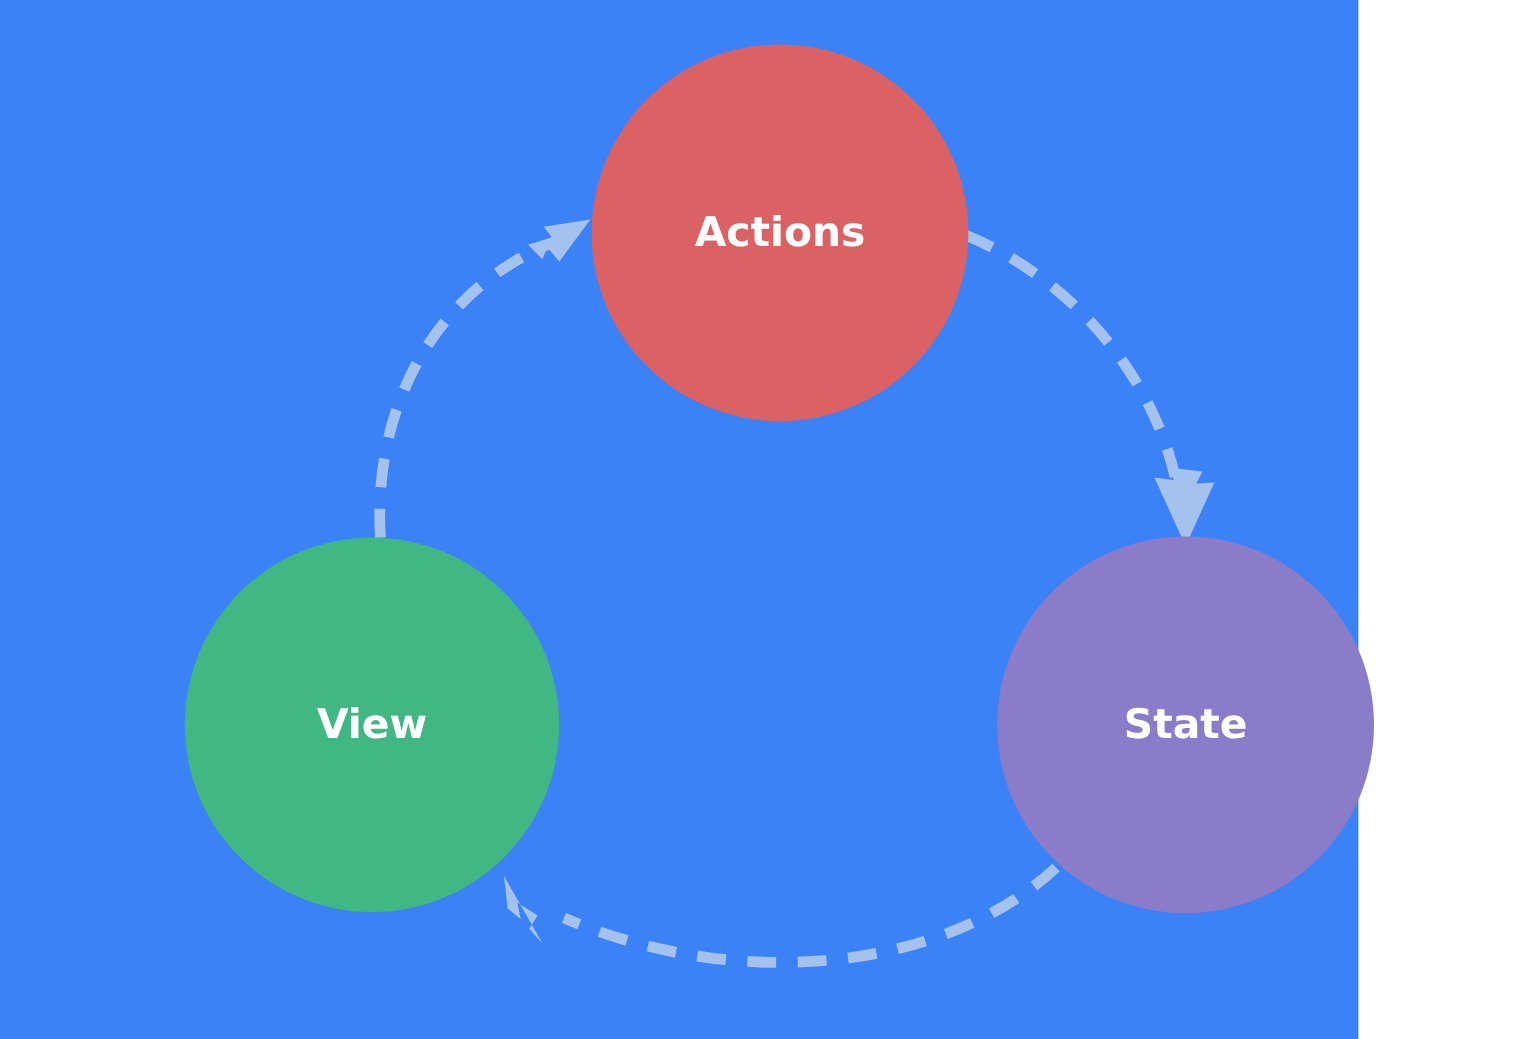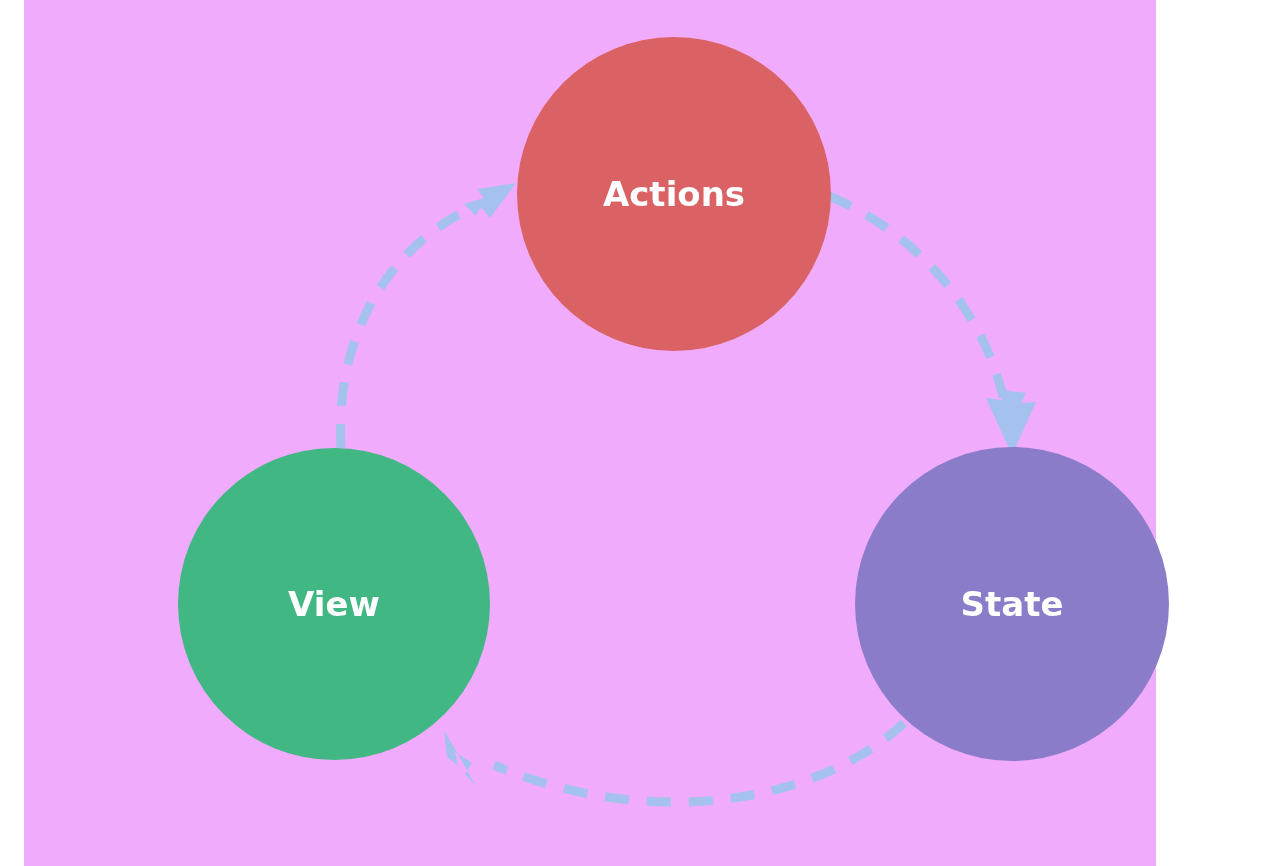--- a/index.html
+++ b/index.html
@@ -11,22 +11,21 @@
   body {
     width: 1280px;
     height: 866px;
     overflow: hidden;
     font-family: "DejaVu Sans", "Liberation Sans", sans-serif;
   }
   #diagram-root {
     position: relative;
     width: 1132px;
     height: 866px;
-    background: #f0abfc;
-    margin-left: 24px;
+    background: #3b82f6;
   }
   #flow-svg {
     position: absolute;
     top: 0;
     left: 0;
     width: 1280px;
     height: 866px;
     display: block;
   }
   .node-label {

